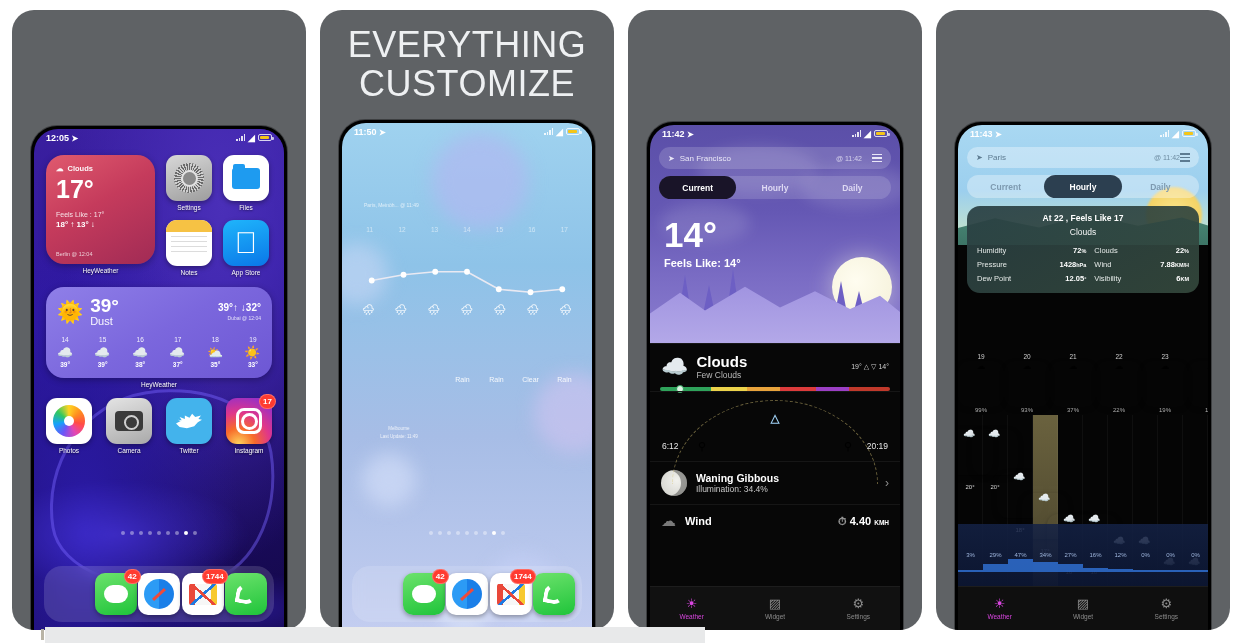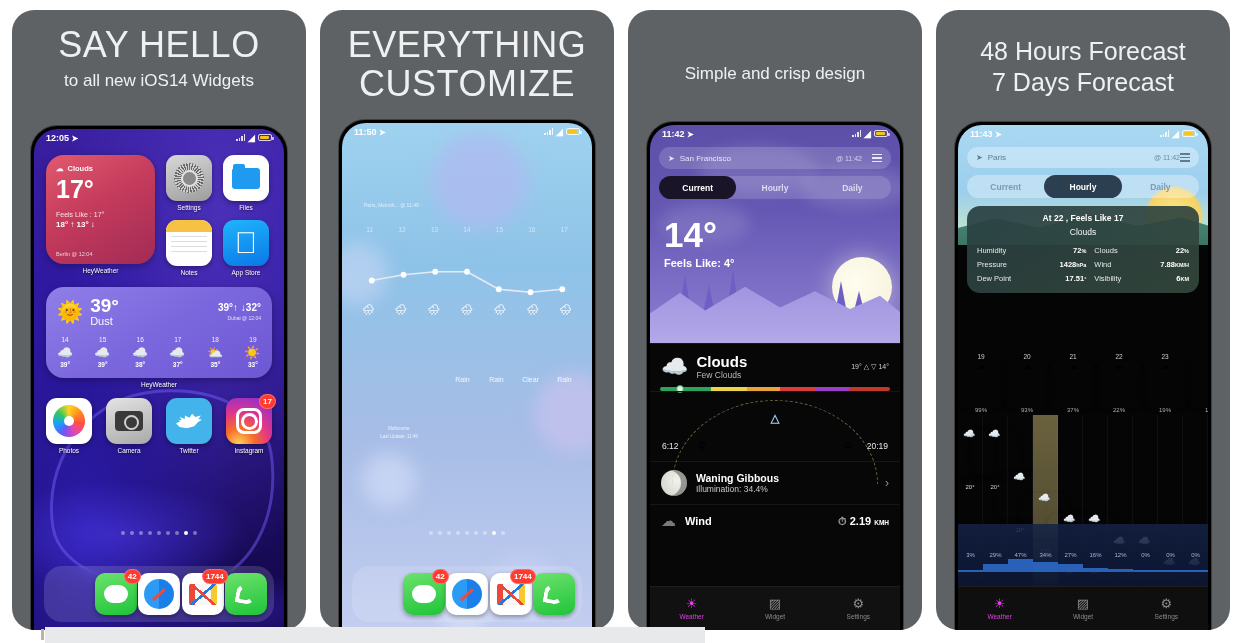--- a/index.html
+++ b/index.html
@@ -304,24 +304,20 @@
   .tabbar4{background:rgba(16,16,16,.97);}
   .bottomstrip { position:absolute; left:45px; bottom:0; width:660px; height:16px; background:#e8e9ea;}
   .bottomstrip::before{content:"";position:absolute;left:-4px;top:2px;width:3px;height:11px;background:#b9b4a6;}
 </style>
 </head>
 <body>
 
 <div class="gallery">
 
   <div class="panel">
-    <div class="panel-head">
-      <div class="ph-l1">SAY HELLO</div>
-      <div class="ph-l2">to all new iOS14 Widgets</div>
-    </div>
     <div class="phone" style="top:116px; height:504px;">
       <div class="screen">
         <div class="home1">
           <div class="swirl"></div>
             <div class="swirl2"></div>
         </div>
         <div class="statusbar">
           <span><span>12:05</span>
             <span style="font-size:8px">➤</span></span>
           <span class="sb-right">
@@ -658,23 +654,20 @@
             </div>
           <div class="ic ic-phone">
               <div class="phn"></div>
             </div>
         </div>
       </div>
     </div>
   </div>
 
   <div class="panel">
-    <div class="panel-head">
-      <div class="ph-solo">Simple and crisp design</div>
-    </div>
     <div class="phone" style="top:112px; height:508px;">
       <div class="screen">
         <div class="app3">
           <div class="sky3">
             <div class="cloudblur" style="width:120px;height:48px;left:48px;top:20px"></div>
             <div class="cloudblur" style="width:90px;height:40px;left:10px;top:78px"></div>
             <div class="cloudblur" style="width:110px;height:44px;right:-10px;top:40px"></div>
             <div class="moon3"></div>
             <div class="spike3" style="left:28px"></div>
             <div class="spike3" style="left:52px;border-bottom-width:34px"></div>
@@ -712,21 +705,21 @@
                   <i></i>
                 </span>
             </div>
             <div class="seg3">
               <div class="on">Current</div>
               <div>Hourly</div>
               <div>Daily</div>
             </div>
             <div class="big3">
               <div class="t">14°</div>
-              <div class="f">Feels Like: 4°</div>
+              <div class="f">Feels Like: 14°</div>
             </div>
           </div>
 
           <div class="card3" style="position:absolute;top:218px;left:0;right:0;bottom:0;">
             <div class="c3-row">
               <span class="c3-ico">☁️</span>
               <div>
                 <div class="c3-t">Clouds</div>
                 <div class="c3-s">Few Clouds</div>
               </div>
@@ -750,21 +743,21 @@
               <div>
                 <div class="t">Waning Gibbous</div>
                 <div class="s">Illumination: 34.4%</div>
               </div>
               <div class="ch">›</div>
             </div>
             <div class="windrow">
               <span style="font-size:15px;color:#7a7a7a">☁</span>
               <div class="t">Wind</div>
               <div class="v"><span style="font-size:11px;color:#9a9a9a">⏱</span>
-                <span>2.19</span>
+                <span>4.40</span>
                 <small>KMH</small></div>
             </div>
           </div>
 
           <div class="tabbar">
             <div class="on">
               <span class="ic2">☀</span>
               <span class="lb">Weather</span>
               </div>
             <div>
@@ -775,24 +768,20 @@
               <span class="ic2">⚙</span>
               <span class="lb">Settings</span>
               </div>
           </div>
         </div>
       </div>
     </div>
   </div>
 
   <div class="panel">
-    <div class="panel-head">
-      <div class="ph-b1" style="padding-top:10px">48 Hours Forecast</div>
-      <div class="ph-b1">7 Days Forecast</div>
-    </div>
     <div class="phone" style="top:112px; height:508px;">
       <div class="screen">
         <div class="app4">
           <div class="sky4">
             <div class="sun4"></div>
             <div class="hill4"></div>
           </div>
           <div class="statusbar" style="position:absolute;top:0;left:0;right:0;">
             <span><span>11:43</span>
               <span style="font-size:8px">➤</span></span>
@@ -838,21 +827,21 @@
                   <td class="v" style="padding-right:0"><span>22</span><small>%</small></td>
                 </tr>
                 <tr>
                   <td class="k">Pressure</td>
                   <td class="v"><span>1428</span><small>hPa</small></td>
                   <td class="k">Wind</td>
                   <td class="v" style="padding-right:0"><span>7.88</span><small>KM/H</small></td>
                 </tr>
                 <tr>
                   <td class="k">Dew Point</td>
-                  <td class="v"><span>17.51</span><small>°</small></td>
+                  <td class="v"><span>12.05</span><small>°</small></td>
                   <td class="k">Visibility</td>
                   <td class="v" style="padding-right:0"><span>6</span><small>KM</small></td>
                 </tr>
               </tbody>
                 </table>
             </div>
           </div>
 
           <div class="hourly4">
             <div class="h4-head" id="h4head">

